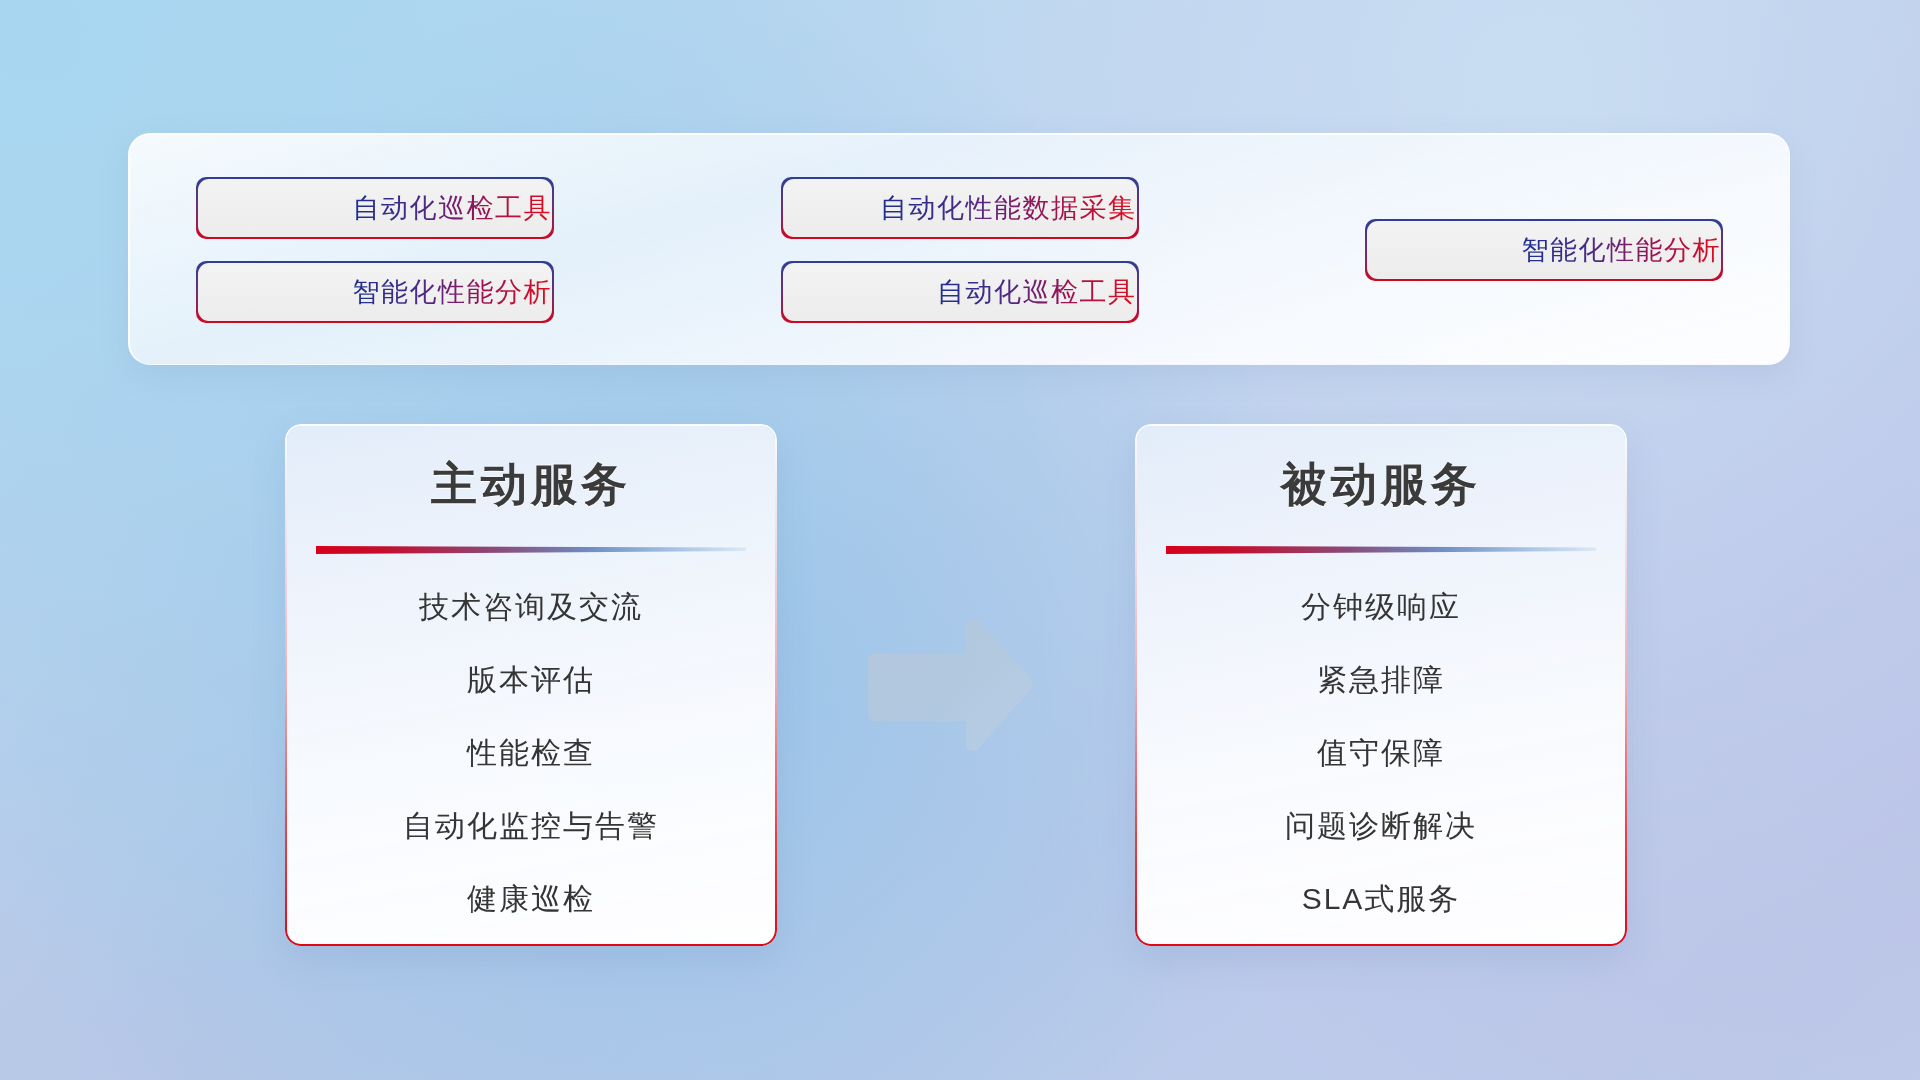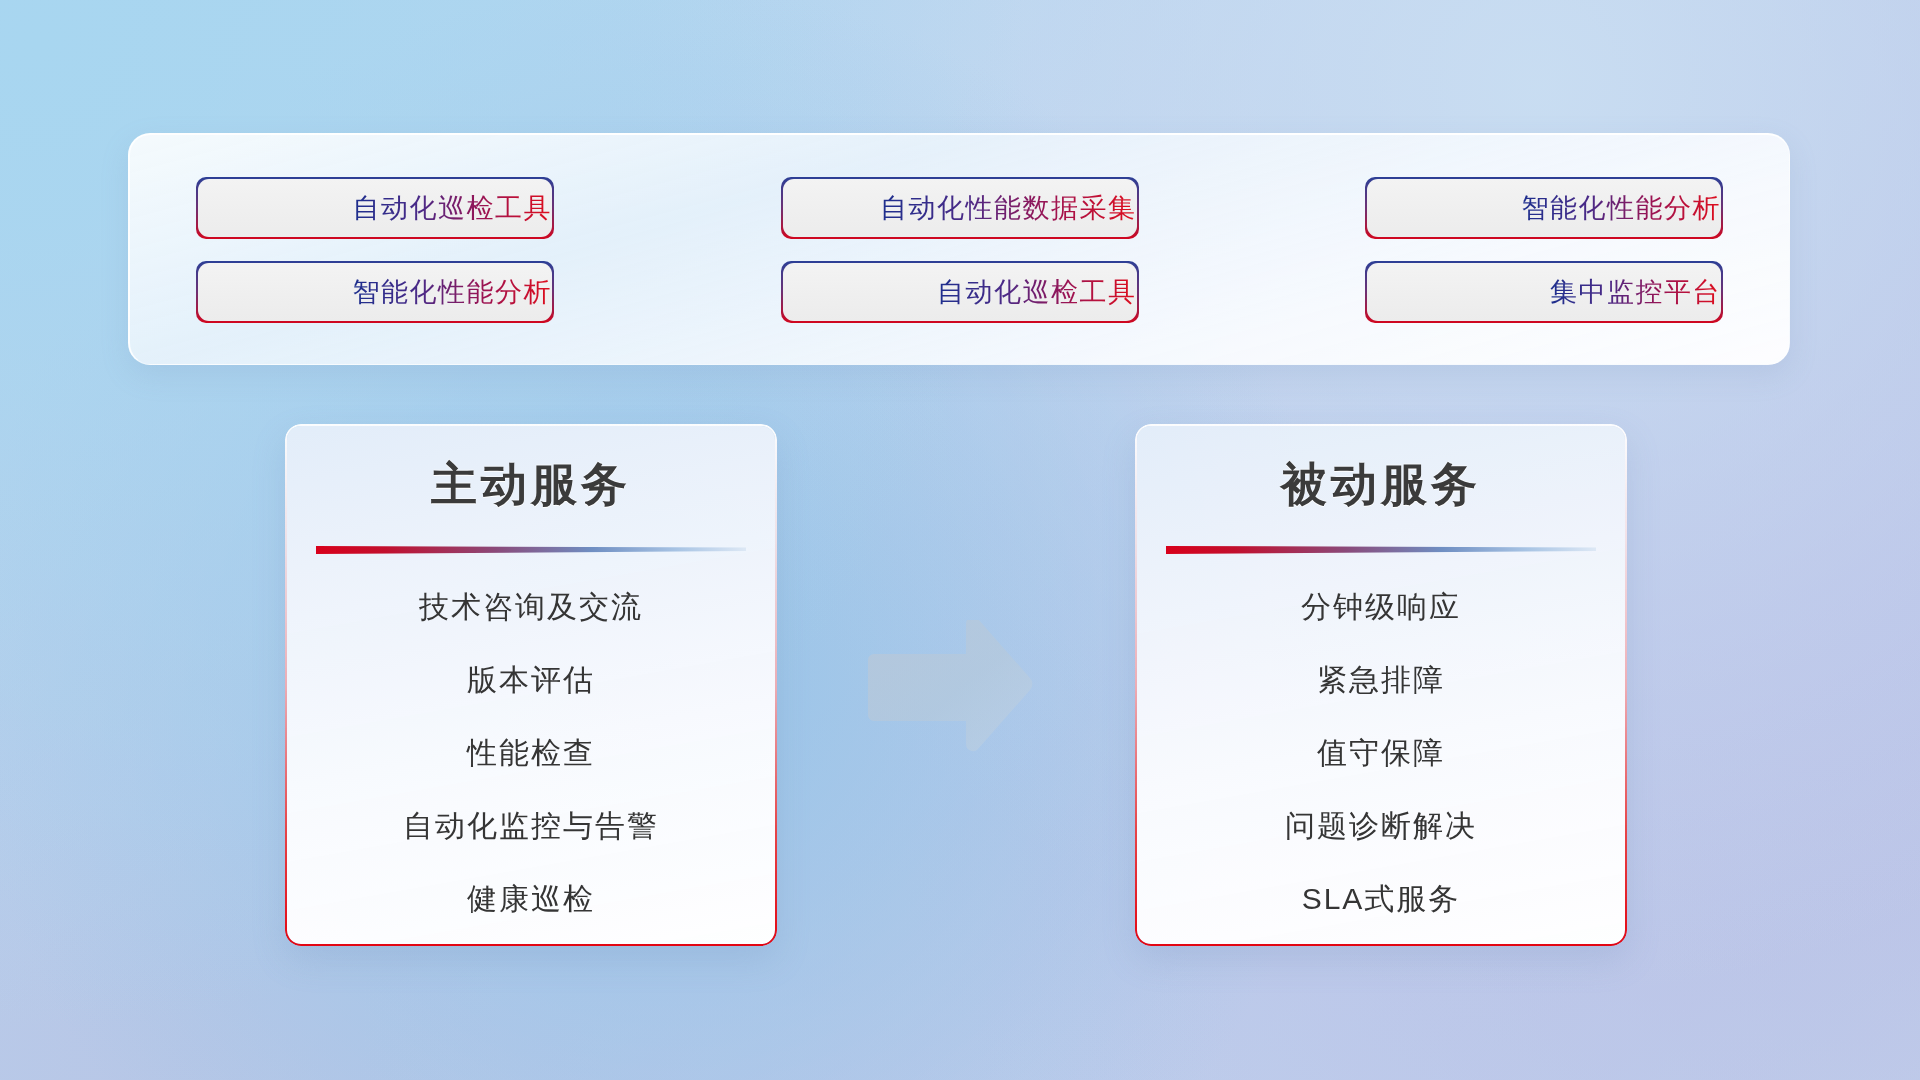--- a/index.html
+++ b/index.html
@@ -213,25 +213,20 @@
         <div class="pill-inner">
           <span class="pill-label">自动化巡检工具</span>
         </div>
       </div>
     </div>
 
     <div class="pill-col">
       <div class="pill">
         <div class="pill-inner">
           <span class="pill-label">智能化性能分析</span>
-        </div>
-      </div>
-      <div class="pill">
-        <div class="pill-inner">
-          <span class="pill-label">集中监控平台</span>
         </div>
       </div>
     </div>
 
   </div>
 
   <div id="cards-row">
 
     <div class="svc-card" id="card-left">
       <h2 class="svc-title">主动服务</h2>

